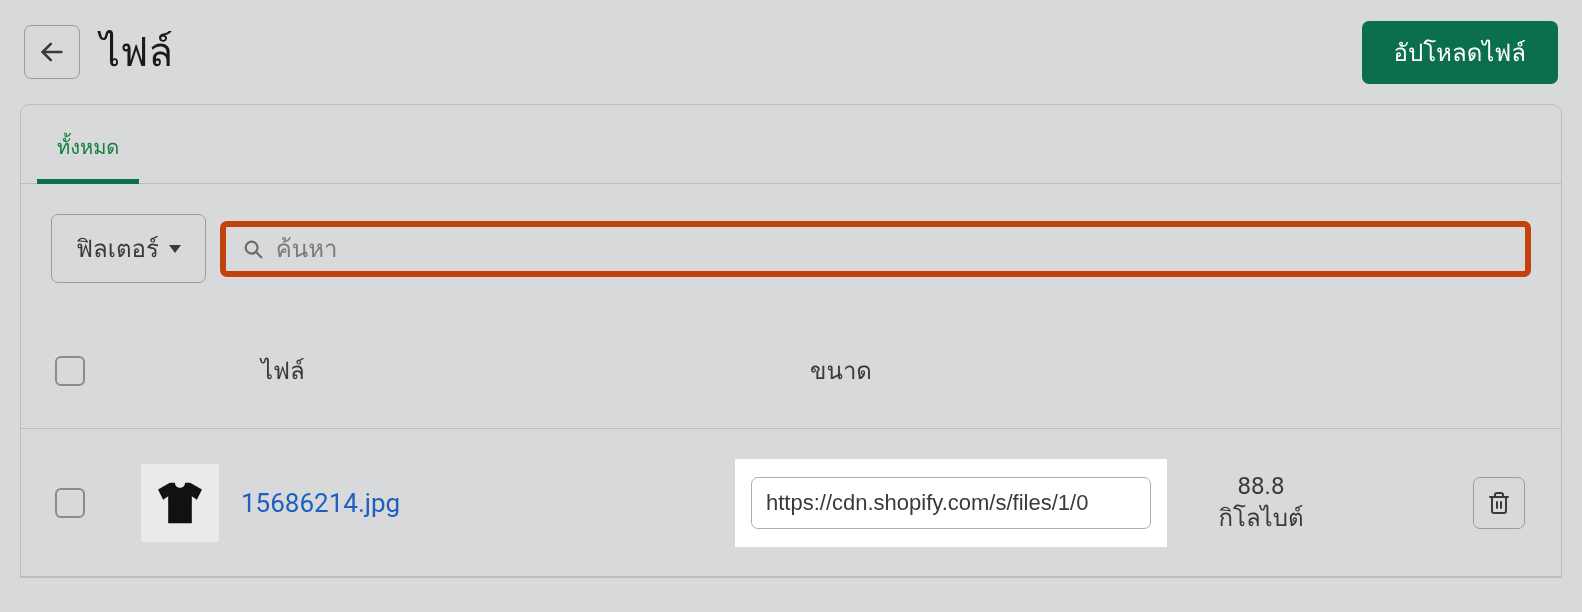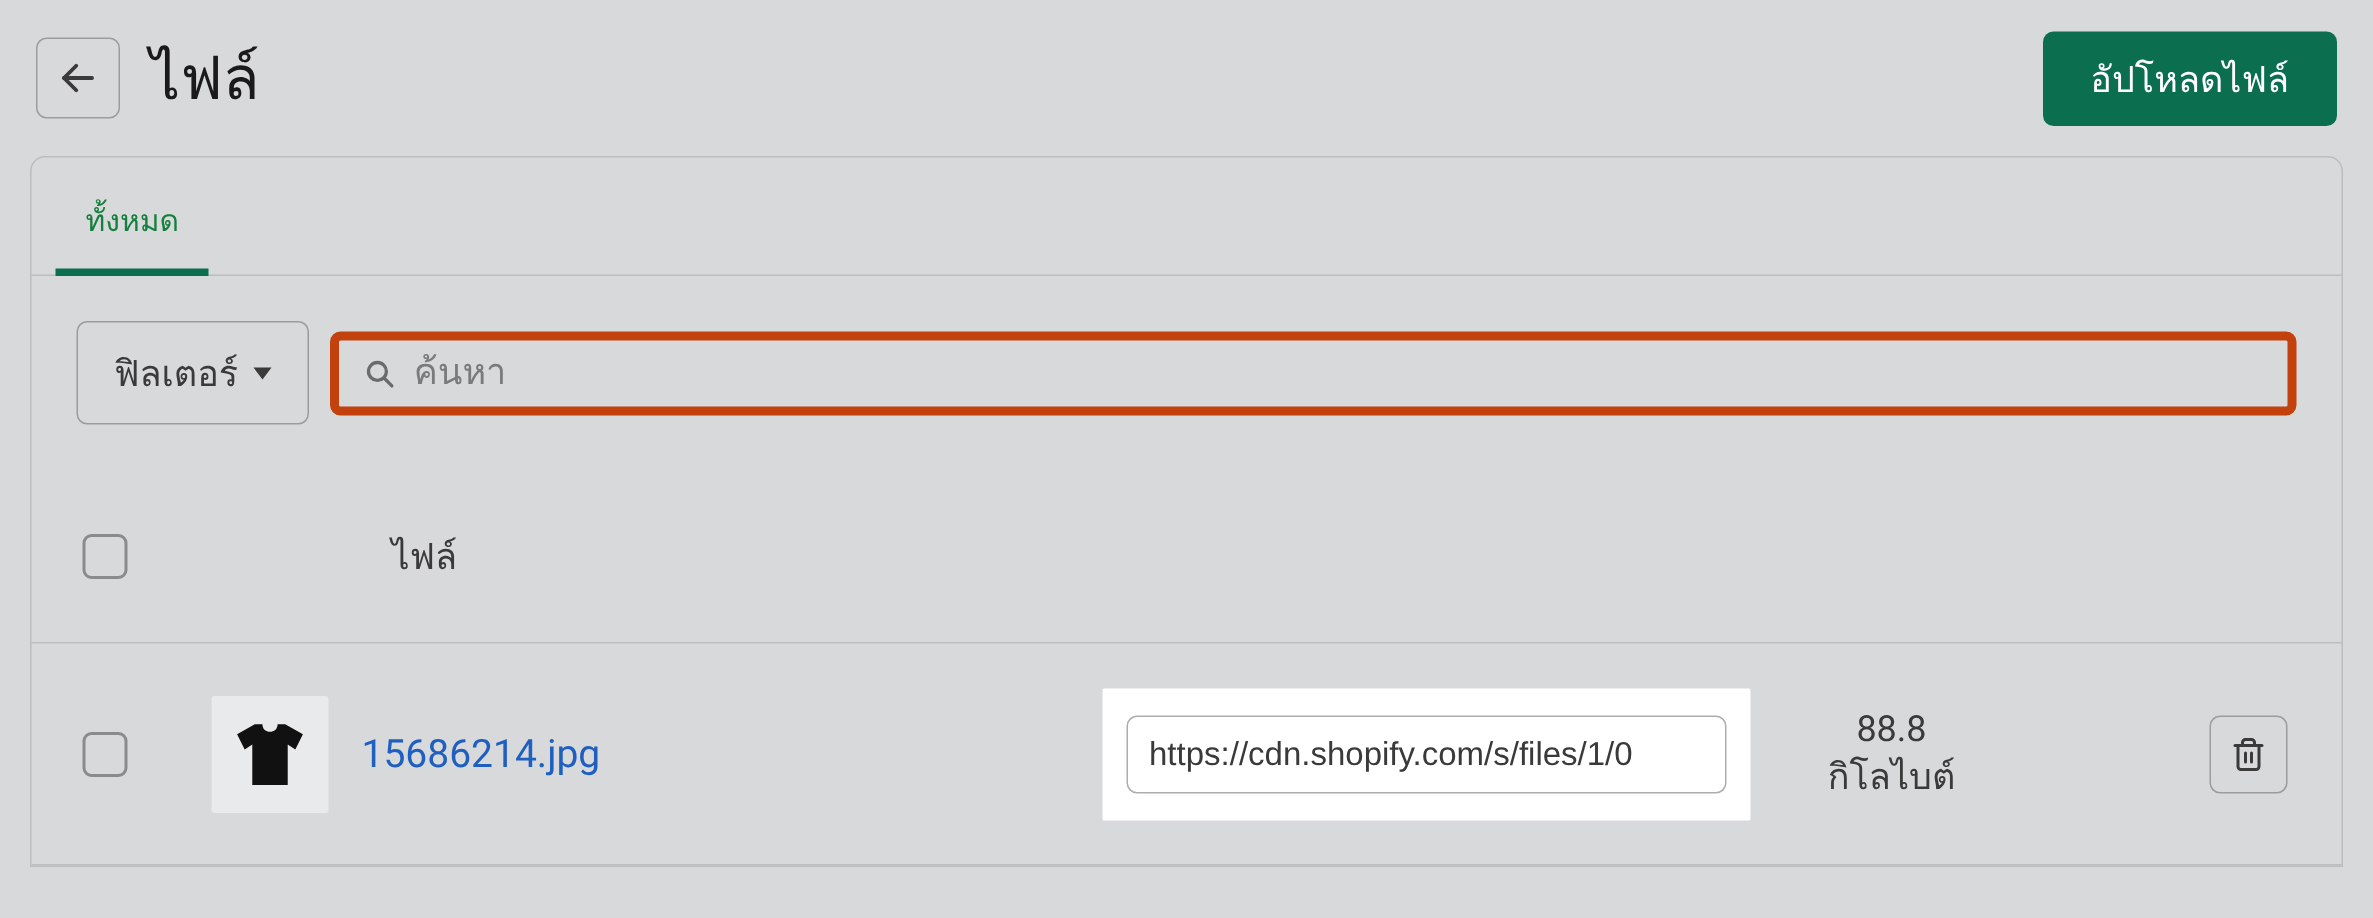--- a/index.html
+++ b/index.html
@@ -222,20 +222,21 @@
         </svg>
       <input class="search-input" type="text" placeholder="ค้นหา" style="">
     </div>
   </div>
 
   <div class="table-header-row">
     <div class="col-check">
       <div class="checkbox"></div>
     </div>
     <div class="col-file header-file-label">ไฟล์</div>
+    <div class="col-size">ขนาด</div>
     <div class="col-actions"></div>
   </div>
 
   <div class="data-row">
     <div class="col-check">
       <div class="checkbox"></div>
     </div>
     <div class="col-file">
       <div class="thumb">
         <svg width="54" height="54" viewBox="0 0 64 64">

